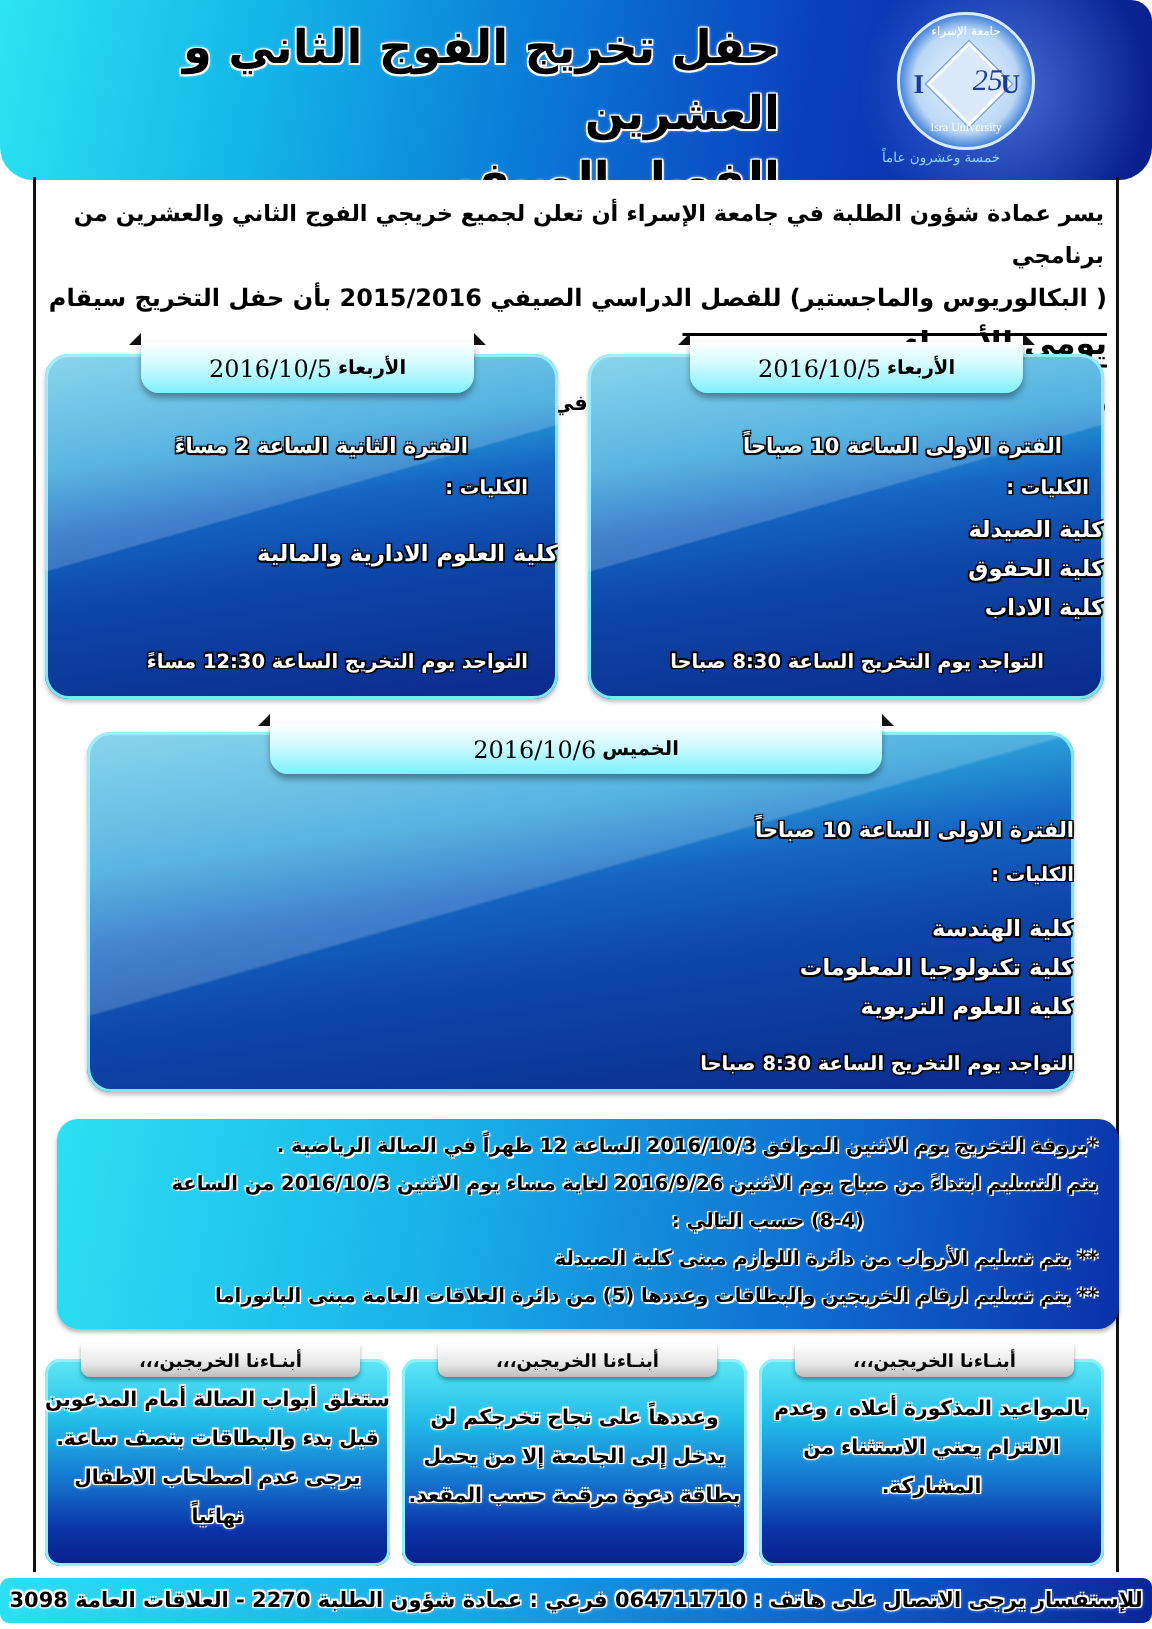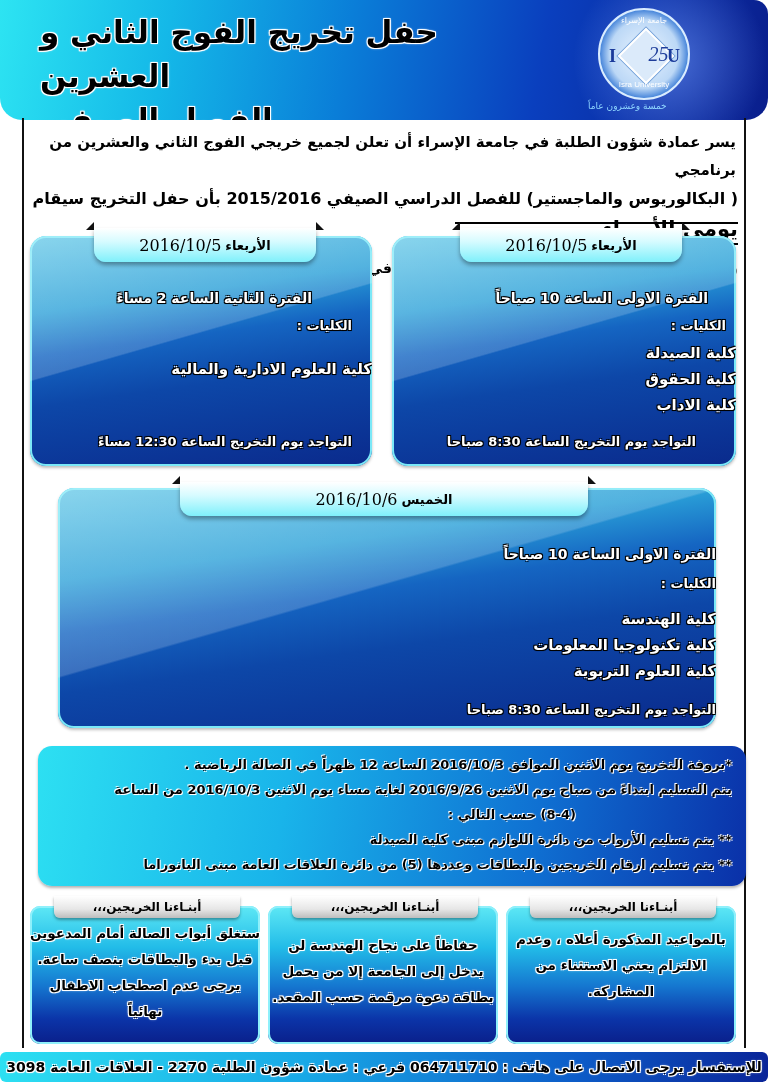--- a/index.html
+++ b/index.html
@@ -11,31 +11,31 @@
     position: absolute; left: 0; top: 0; width: 768px; height: 120px;
     border-radius: 0 14px 22px 22px;
     background: linear-gradient(100deg, #2de4f2 0%, #14b8e8 22%, #0a7ed8 45%, #0a3fbe 70%, #0a1e8c 100%);
     overflow: hidden;
   }
   .banner::after {
     content: ""; position: absolute; left: 560px; top: -40px; width: 220px; height: 200px;
     background: radial-gradient(circle, rgba(120,160,255,0.55) 0%, rgba(40,80,220,0) 65%);
   }
   .title {
-    position: absolute; left: 40px; top: 10px; width: 480px; text-align: left;
+    position: absolute; left: 40px; top: 10px; width: 480px; text-align: right;
     color: #000; font-weight: bold; font-size: 31px; line-height: 44px;
     text-shadow: 0 0 3px #fff, 0 0 2px #fff, 1px 1px 0 #fff, -1px -1px 0 #fff, 1px -1px 0 #fff, -1px 1px 0 #fff;
   }
   .logo {
     position: absolute; left: 598px; top: 8px; width: 92px; height: 92px; border-radius: 50%;
     background: radial-gradient(circle, #eaf4ff 0%, #bcd8f6 55%, #3e7fd8 72%, #2a5bc4 100%);
     border: 2px solid #d9ecff; z-index: 2;
   }
   .logo .ring-top { position: absolute; top: 6px; left: 0; width: 100%; text-align: center; font-size: 8px; color: #fff; direction: rtl; }
-  .logo .ring-bottom { position: absolute; bottom: 9px; left: 0; width: 100%; text-align: center; font-size: 8px; color: #fff; direction: ltr; font-family: Liberation Sans, sans-serif; margin-top: 16px; }
+  .logo .ring-bottom { position: absolute; bottom: 9px; left: 0; width: 100%; text-align: center; font-size: 8px; color: #fff; direction: ltr; font-family: Liberation Serif, serif; margin-top: 16px; }
   .logo .diamond {
     position: absolute; left: 26px; top: 26px; width: 40px; height: 40px; transform: rotate(45deg);
     background: #dbeafa; border: 2px solid #ffffff; box-shadow: 0 0 0 1px #7aa6dc;
   }
   .logo .num { position: absolute; left: 0; top: 33px; width: 100%; text-align: center; font-family: "Liberation Serif", serif; font-style: italic; font-size: 20px; color: #1e3d9a; direction: ltr; padding-left: 29px; }
   .logo .letter-l, .logo .letter-r {
     position: absolute; top: 36px; font-family: "Liberation Serif", serif; font-weight: bold; font-size: 18px; color: #1a3a9a; direction: ltr;
   }
   .logo .letter-l { left: 9px; }
   .logo .letter-r { right: 8px; }
@@ -225,21 +225,21 @@
 <div class="mini-tab" style="left:530px; width:186px;">أبنـاءنا الخريجين،،،</div>
 <div class="mini-body" style="left:506px; width:230px;">
   <div>بالمواعيد المذكورة أعلاه ، وعدم</div>
   <div>الالتزام يعني الاستثناء من</div>
   <div>المشاركة.</div>
 </div>
 
 <div class="mini" style="left:268px; width:230px;"></div>
 <div class="mini-tab" style="left:292px; width:186px;">أبنـاءنا الخريجين،،،</div>
 <div class="mini-body" style="left:268px; width:230px; top:932px;">
-  <div>حفاظاً على نجاح الهندسة لن</div>
+  <div>وعددهاً على نجاح تخرجكم لن</div>
   <div>يدخل إلى الجامعة إلا من يحمل</div>
   <div>بطاقة دعوة مرقمة حسب المقعد.</div>
 </div>
 
 <div class="mini" style="left:30px; width:230px;"></div>
 <div class="mini-tab" style="left:54px; width:186px;">أبنـاءنا الخريجين،،،</div>
 <div class="mini-body" style="left:30px; width:230px; top:920px;">
   <div>ستغلق أبواب الصالة أمام المدعوين</div>
   <div>قبل بدء والبطاقات بنصف ساعة.</div>
   <div>يرجى عدم اصطحاب الاطفال</div>

